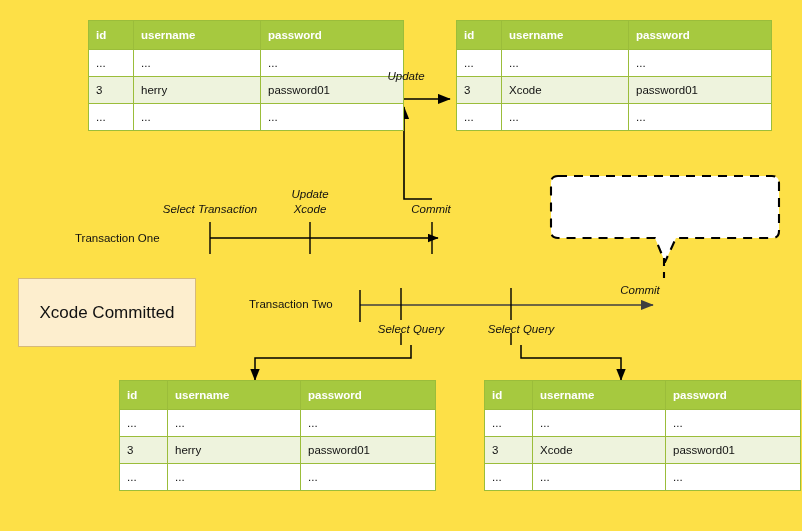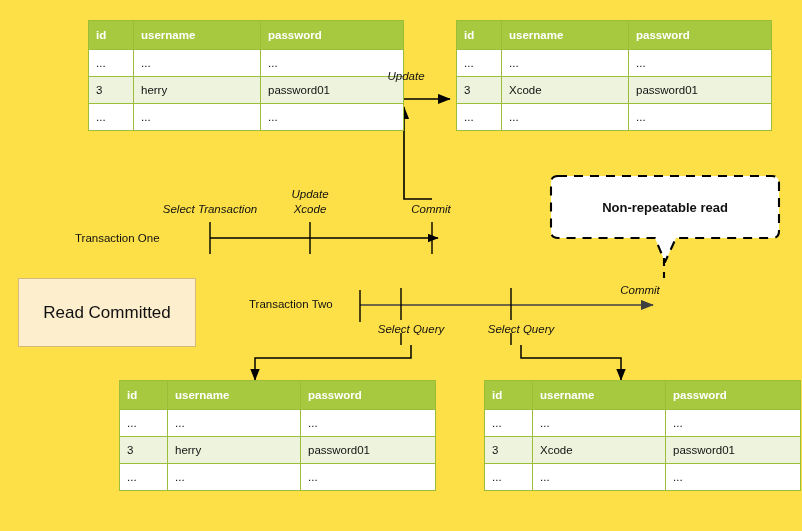--- a/index.html
+++ b/index.html
@@ -282,26 +282,23 @@
       </tr>
       <tr>
         <td>...</td>
         <td>...</td>
         <td>...</td>
       </tr>
     </tbody>
   </table>
 
   <div id="read-committed">
-    <span class="rc-label">Read Committed</span>
+    <span class="rc-label">Xcode Committed</span>
   </div>
 
-  <div id="callout">
-    <span class="callout-text">Non-repeatable read</span>
-  </div>
 
   <span class="lbl c" style="left:406px; top:70px;">Update</span>
 
   <span class="lbl c" style="left:310px; top:188px;">Update</span>
   <span class="lbl c" style="left:310px; top:203px;">Xcode</span>
 
   <span class="lbl c" style="left:210px; top:203px;">Select Transaction</span>
 
   <span class="lbl c" style="left:431px; top:203px;">Commit</span>
 

